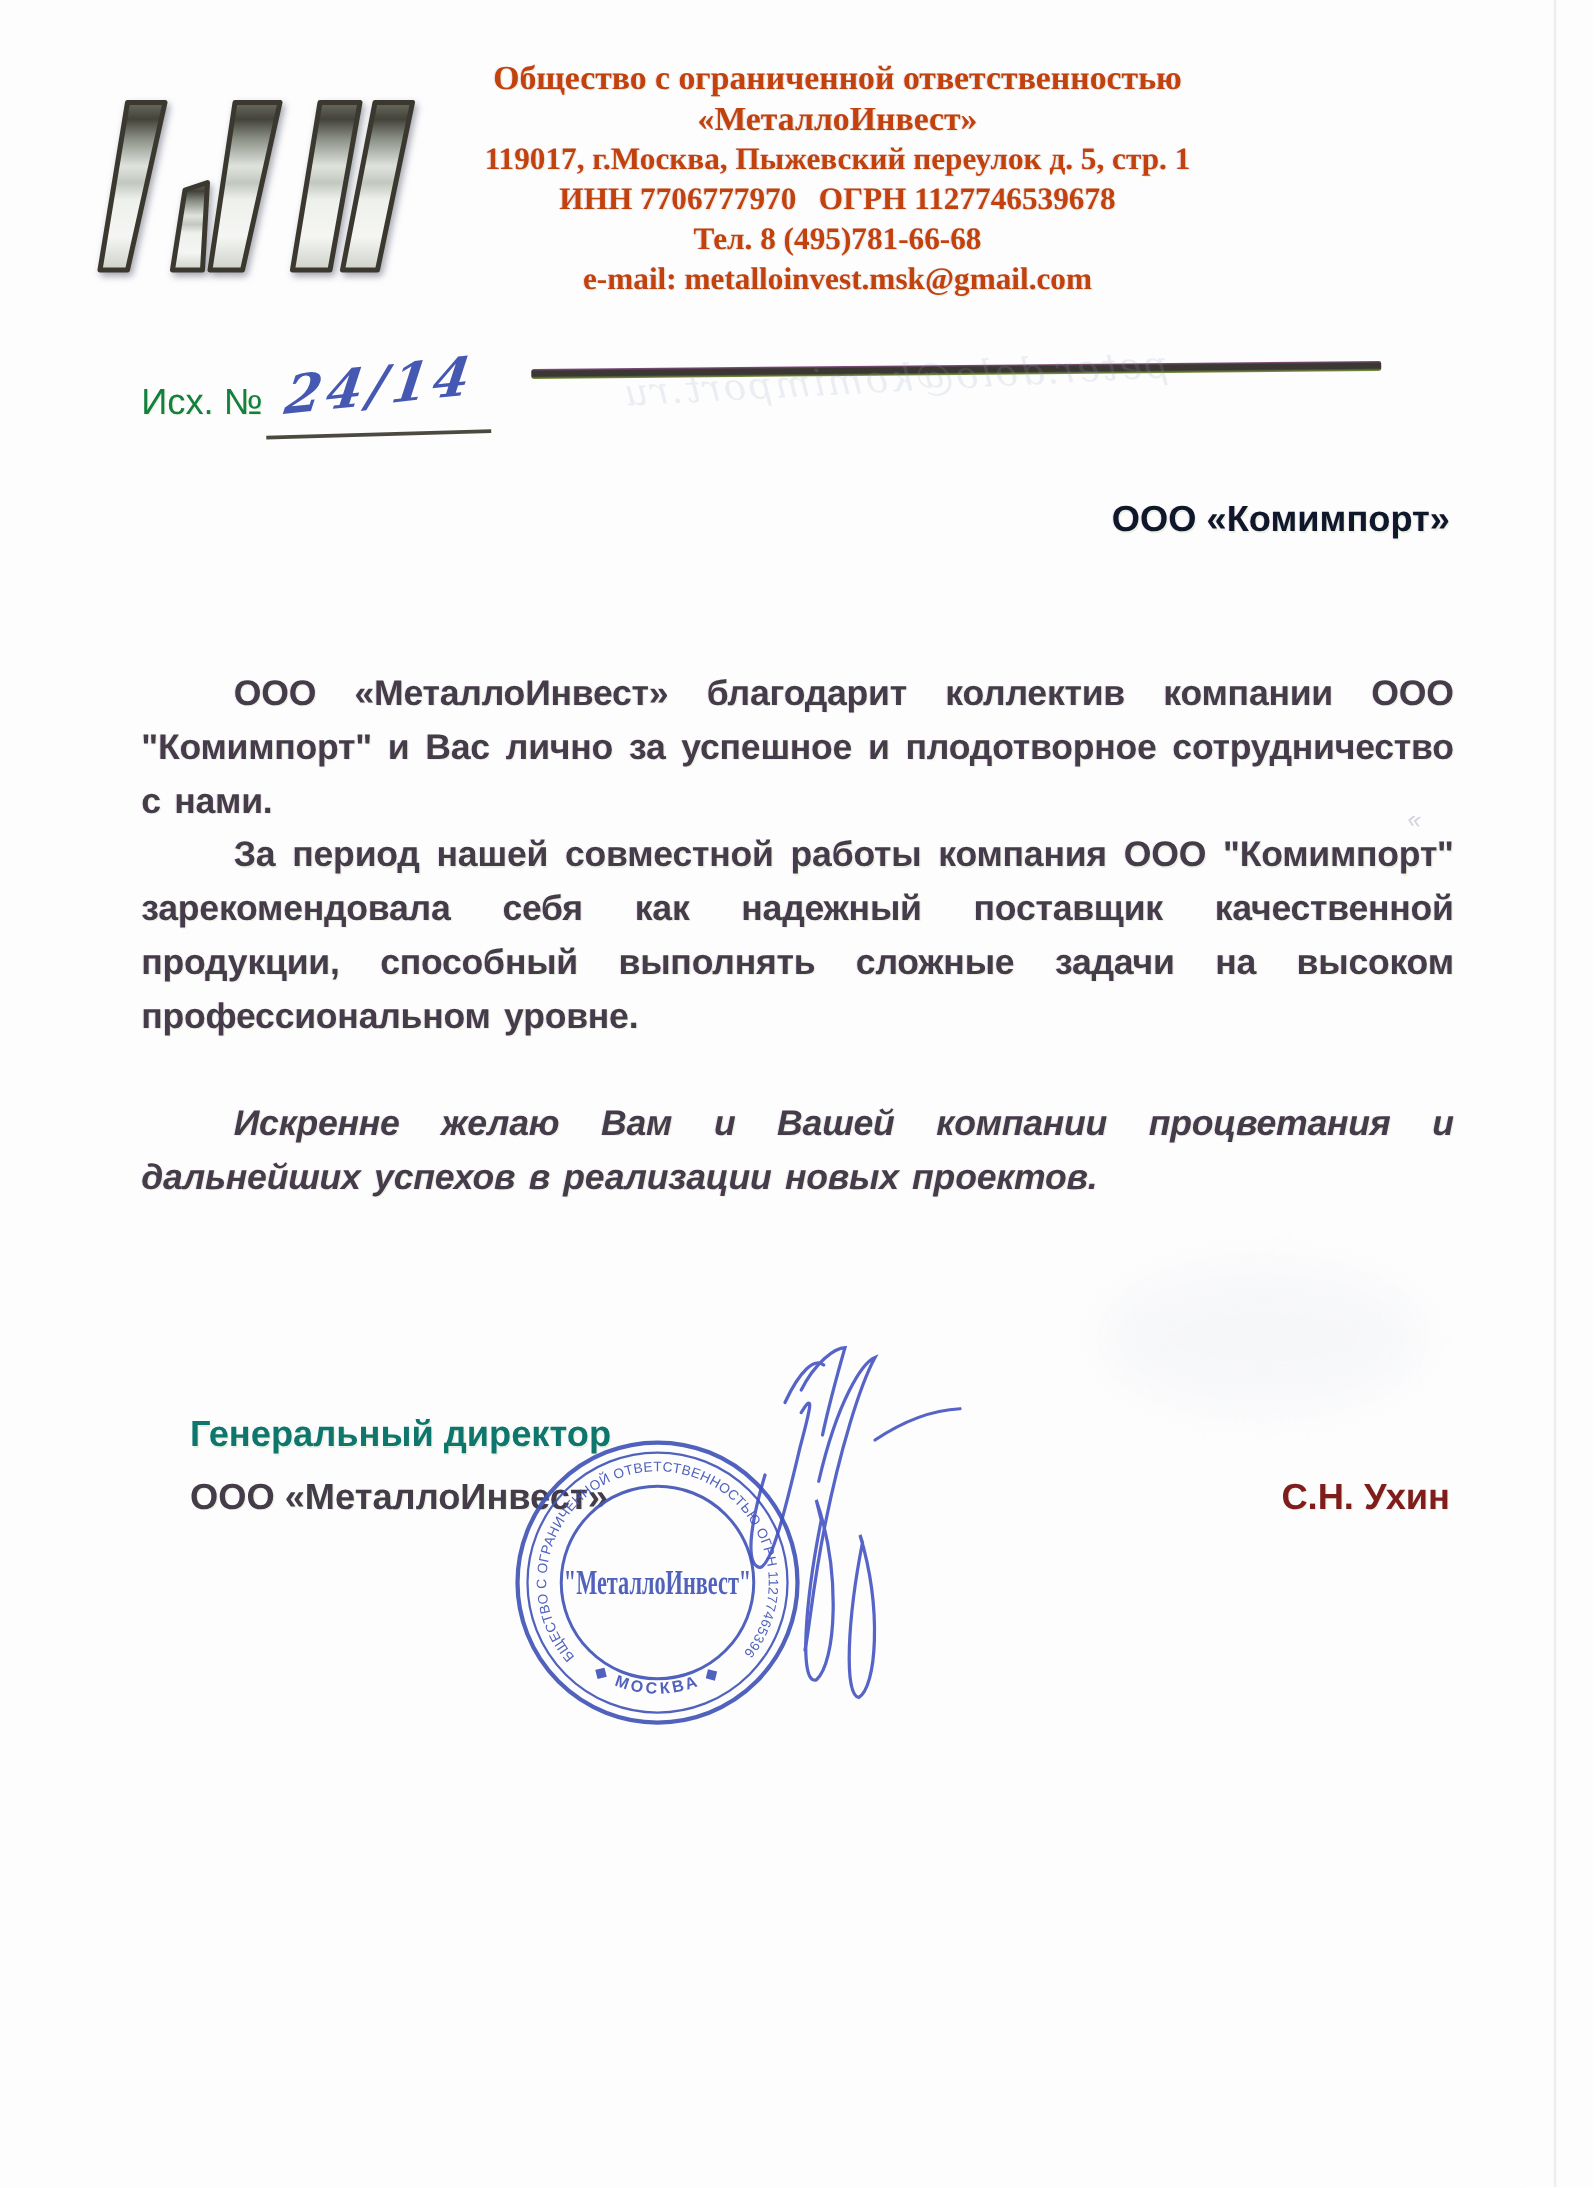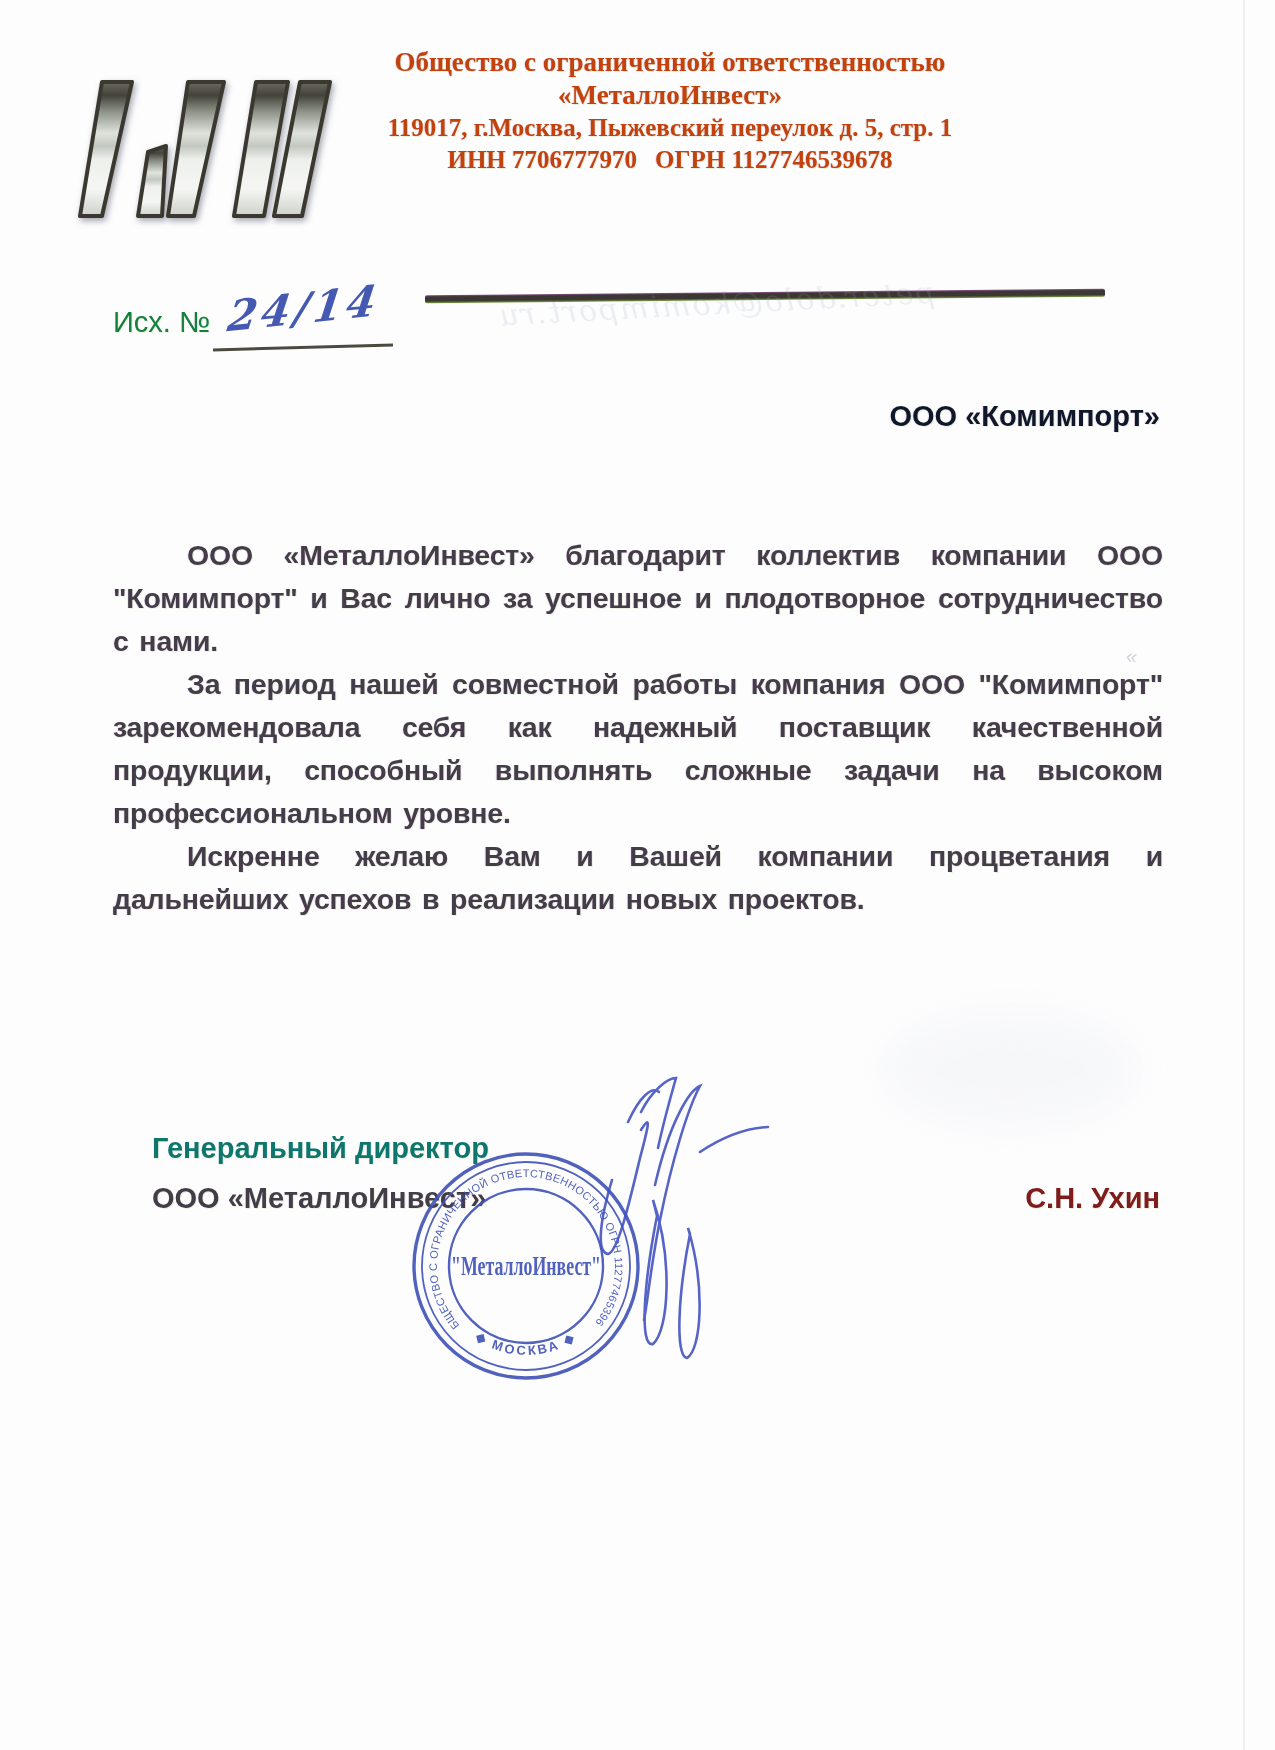--- a/index.html
+++ b/index.html
@@ -47,21 +47,21 @@
   .recipient{position:absolute; left:760px; top:400px; width:400px; text-align:right;
        font-size:29px; color:#0f172a; font-weight:600;
        text-shadow:1px 1px 0 rgba(130,170,70,.15), -1px 0 0 rgba(185,95,185,.14);}
   .body-text{
     position:absolute; left:113px; top:534px; width:1050px;
     font-size:28.5px; line-height:43px; color:#453c49; font-weight:600;
     text-align:justify; letter-spacing:-0.2px; word-spacing:3px;
     text-shadow:1px 1px 0 rgba(130,170,70,.14), -1px 0 0 rgba(185,95,185,.13);
   }
   .body-text p{margin:0; text-indent:74px;}
-  .body-text p.spaced{}
+  .body-text p.spaced{margin-top:43px;font-style:italic;}
   .sig-line1{position:absolute; left:152px; top:1132px; font-size:29px; color:#0f766e; font-weight:600;
        text-shadow:1px 1px 0 rgba(130,170,70,.15);}
   .sig-line2{position:absolute; left:152px; top:1182px; font-size:29px; color:#453c49; font-weight:600;
        text-shadow:1px 1px 0 rgba(130,170,70,.15);}
   .sig-name{position:absolute; left:960px; top:1182px; width:200px; text-align:right;
        font-size:29px; color:#7f1d1d; font-weight:600;
        text-shadow:1px 1px 0 rgba(130,170,70,.15);}
   .overlay-svg{position:absolute; left:0; top:0; width:1275px; height:1750px; pointer-events:none;}
   .stamp-text{font-family:"Liberation Sans", sans-serif;}
   .noise-patch{position:absolute; border-radius:50%; filter:blur(18px); opacity:.5;}
@@ -97,20 +97,22 @@
     </g>
   </svg>
 
   <div class="letterhead">
     <div class="lh-line1">Общество с ограниченной ответственностью</div>
     <div class="lh-line2">«МеталлоИнвест»</div>
     <div class="lh-small">119017, г.Москва, Пыжевский переулок д. 5, стр. 1</div>
     <div class="lh-small">
       <span>ИНН 7706777970</span><span class="sep"></span><span>ОГРН 1127746539678</span>
     </div>
+    <div class="lh-small">Тел. 8 (495)781-66-68</div>
+    <div class="lh-small">e-mail: metalloinvest.msk@gmail.com</div>
   </div>
 
   <div class="divider"></div>
 
   <div class="bleed">peter.dolo@komimport.ru</div>
 
   <div class="ref">Исх. №</div>
   <div class="ref-number">24/14</div>
   <div class="ref-underline"></div>
 

